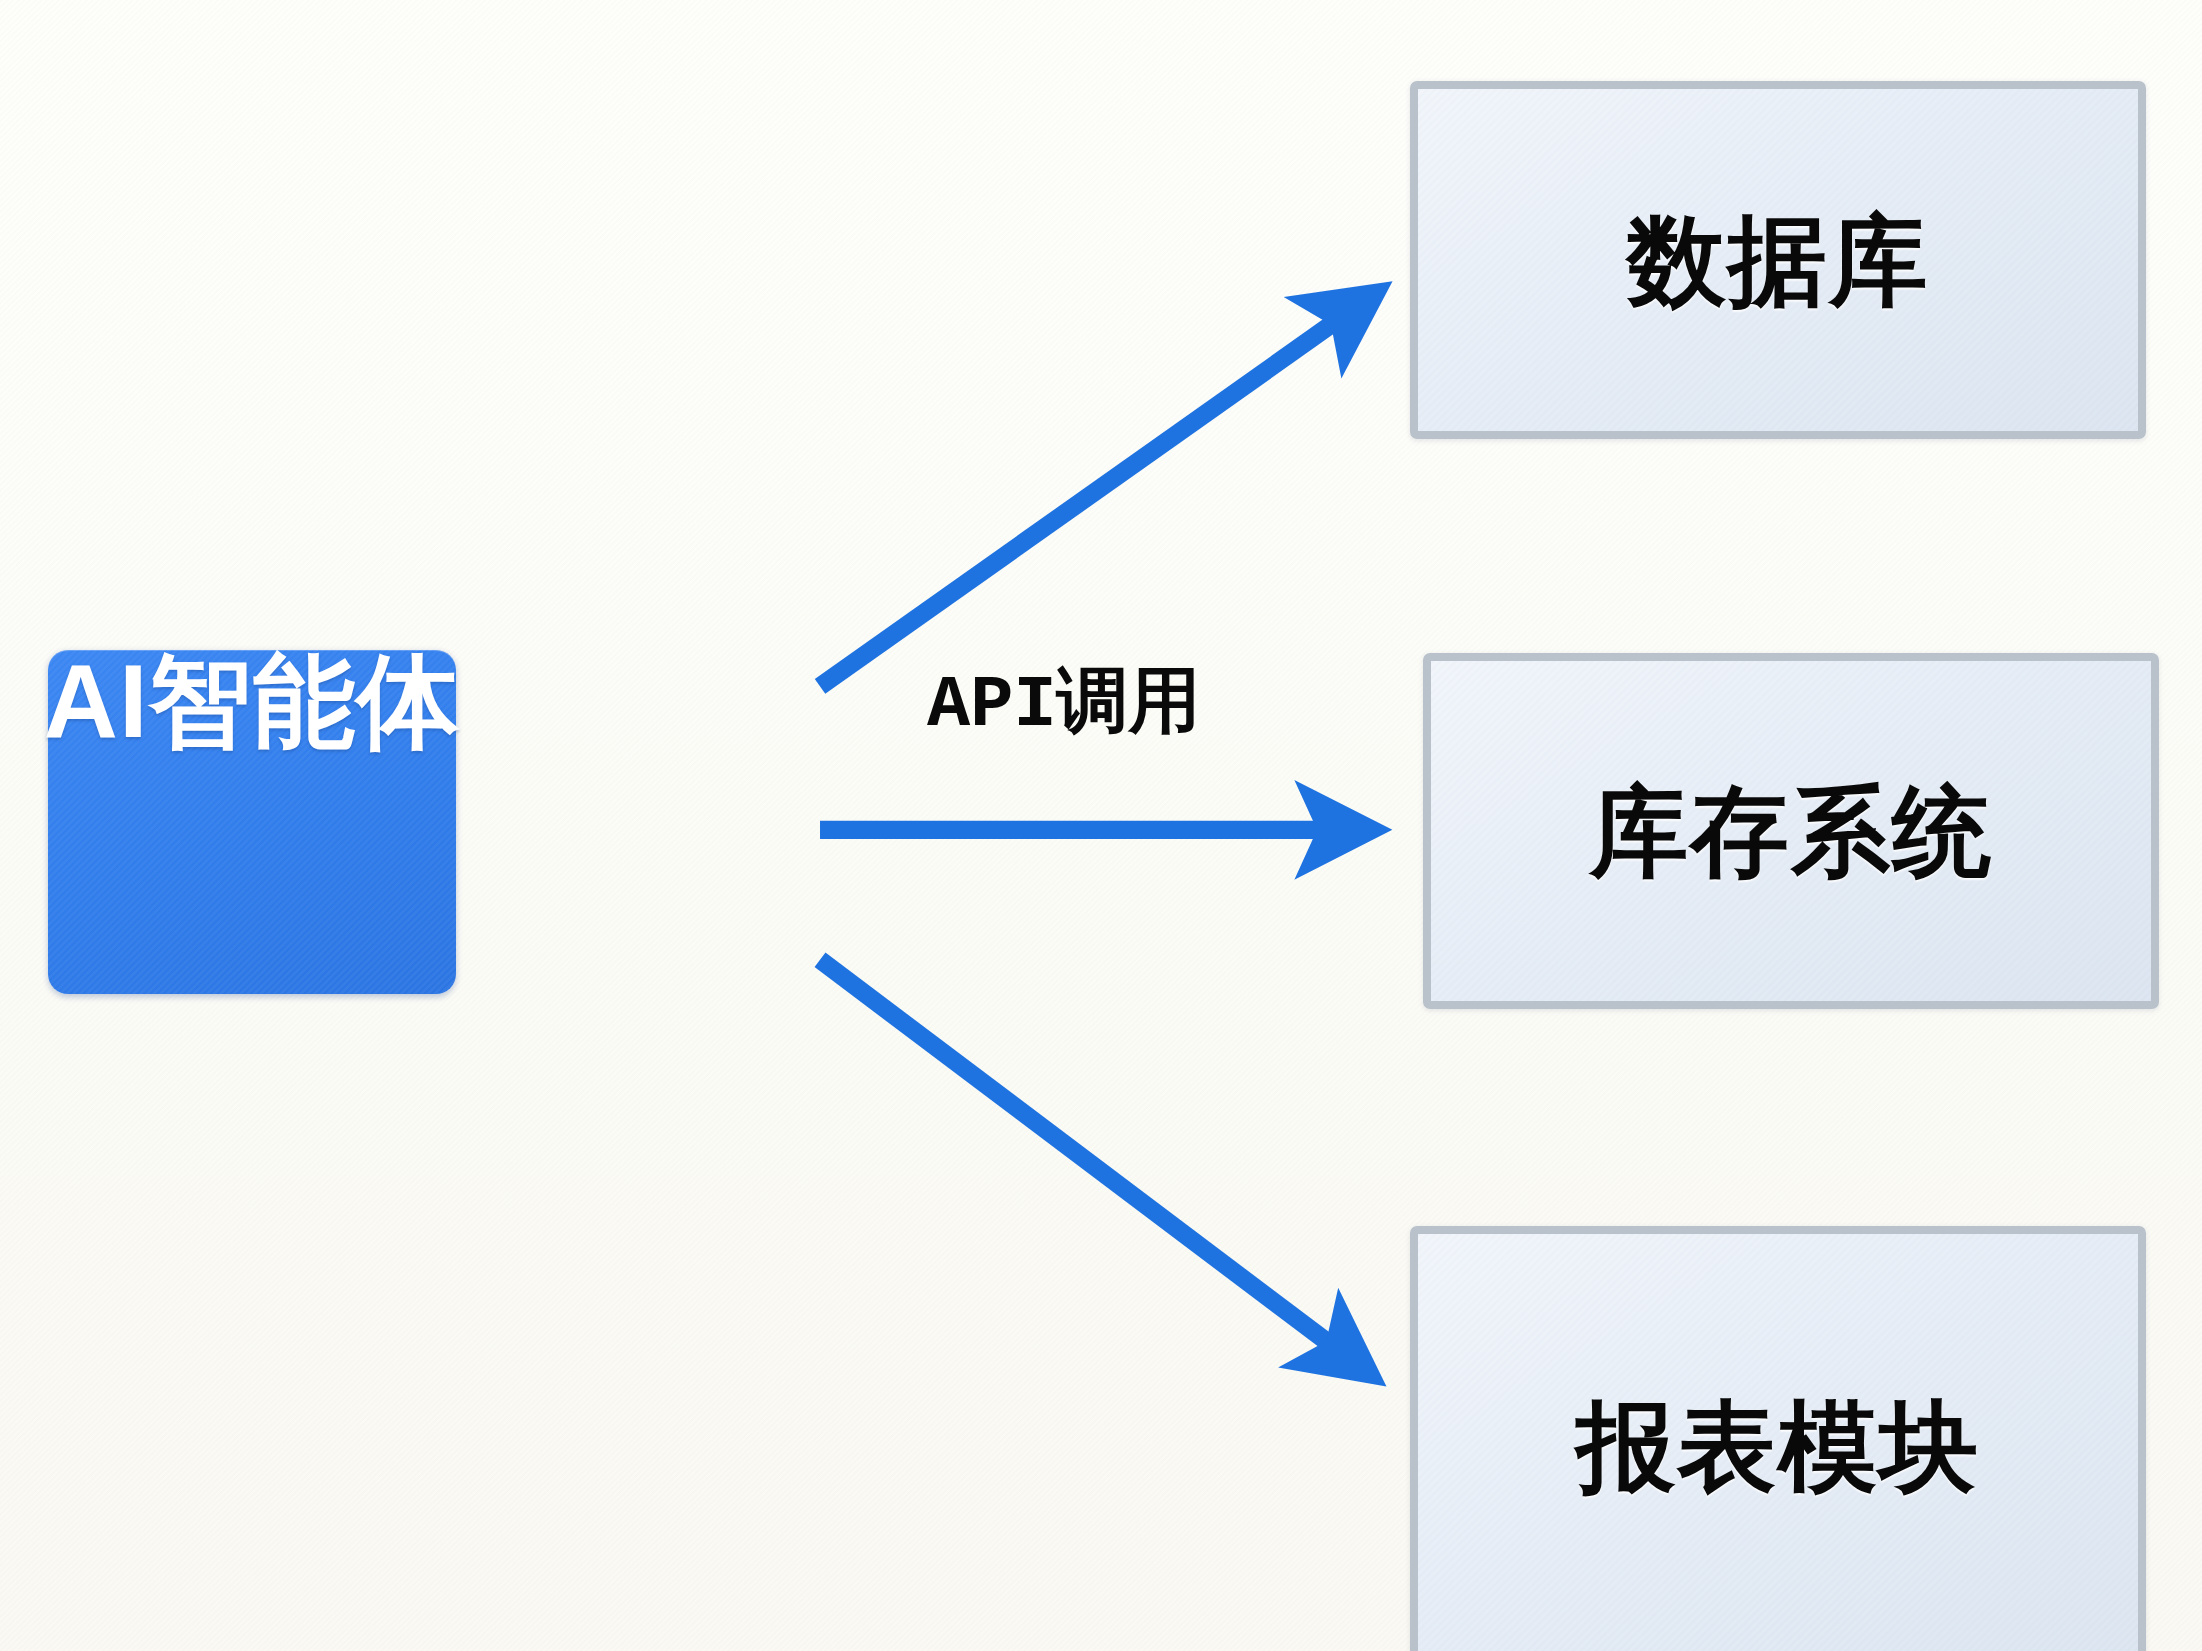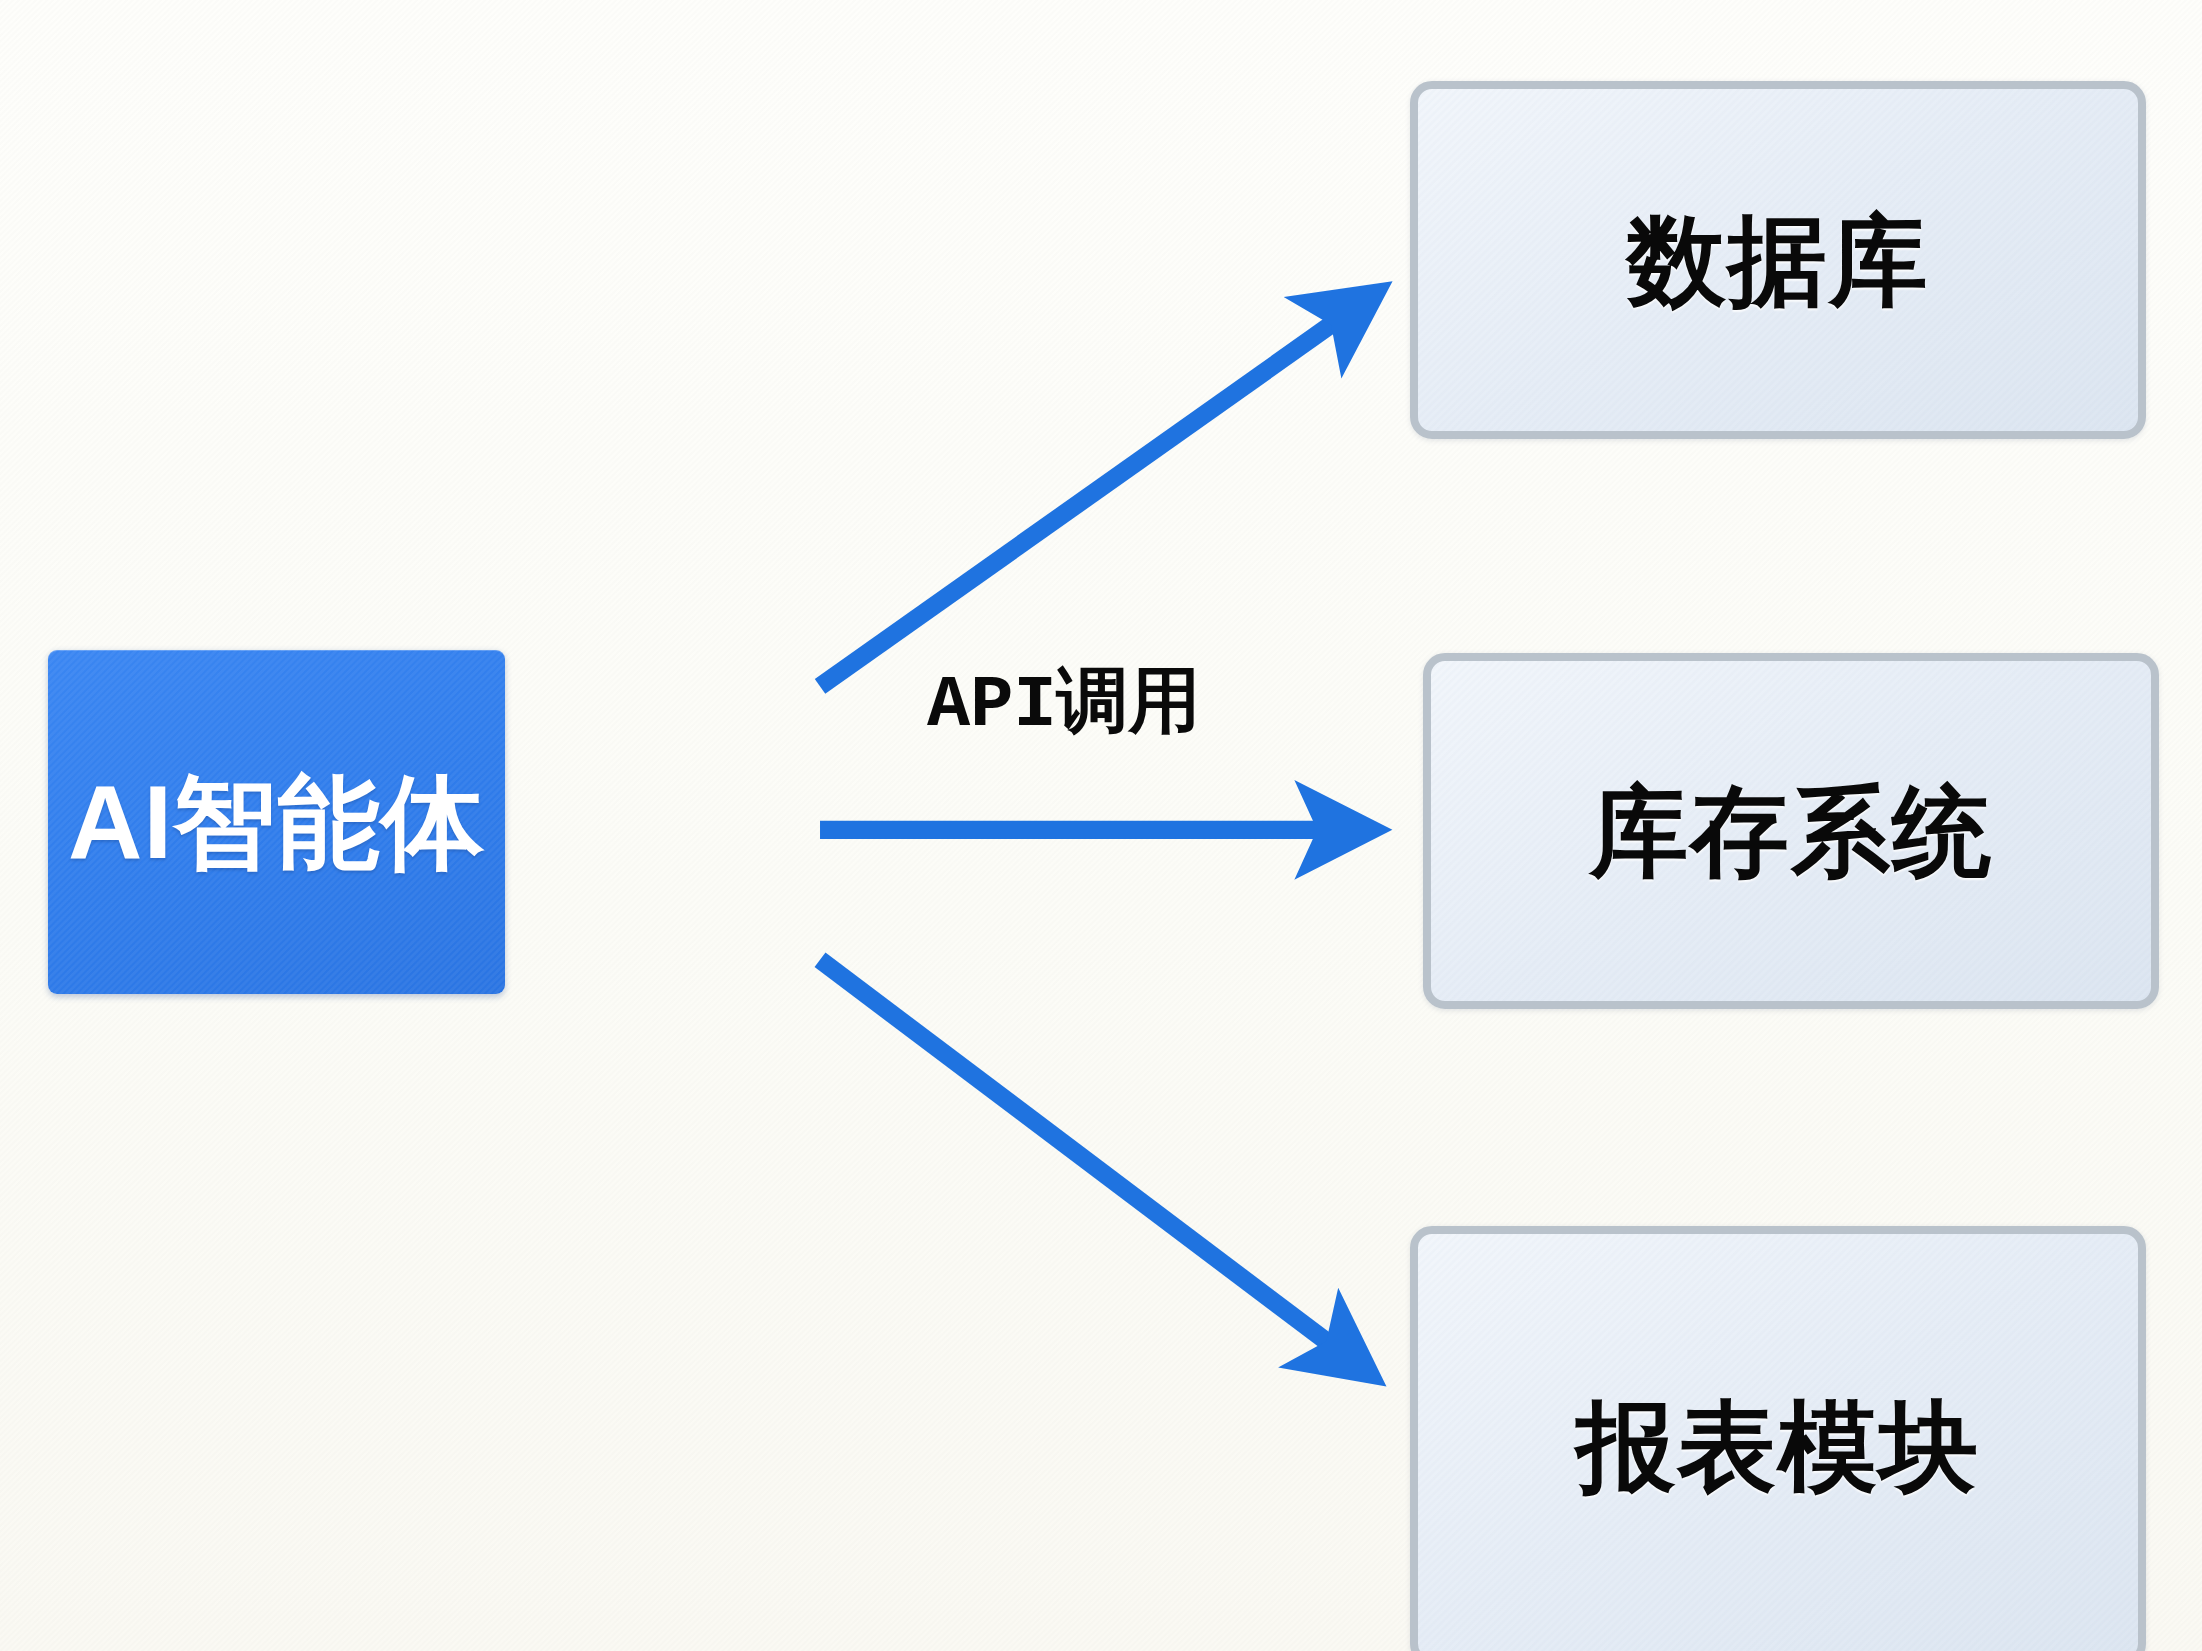--- a/index.html
+++ b/index.html
@@ -32,49 +32,48 @@
     width: 2202px;
     height: 1652px;
     pointer-events: none;
   }
 
   
   .node-source {
     position: absolute;
     left: 48px;
     top: 650px;
-    width: 457px;
+    width: 408px;
     height: 344px;
-    border-radius: 9px;
+    border-radius: 20px;
     background:
       linear-gradient(135deg, rgba(255,255,255,0.05) 25%, transparent 25%, transparent 50%, rgba(255,255,255,0.05) 50%, rgba(255,255,255,0.05) 75%, transparent 75%),
       linear-gradient(160deg, #3a86f2 0%, #2f7ceb 52%, #2a74e2 100%);
     background-size: 6.7px 6.7px, 100% 100%;
     box-shadow: 0 2.9px 6.7px rgba(30,70,140,0.28), inset 0 1px 0 rgba(255,255,255,0.22);
     display: flex;
-    align-items: center;
     justify-content: center;
     z-index: 3;
   }
   .node-source-label {
     color: #ffffff;
     font-size: 103px;
     font-weight: bold;
     letter-spacing: 1px;
     line-height: 1;
     text-shadow: 0 1.9px 2.9px rgba(20,60,130,0.30);
     white-space: nowrap;
   }
 
   
   .node-target {
     position: absolute;
     left: 1410px;
     width: 736px;
-    border-radius: 22px;
+    border-radius: 7px;
     border: 8.6px solid #b9c2cb;
     box-sizing: border-box;
     background:
       linear-gradient(135deg, rgba(140,160,190,0.035) 25%, transparent 25%, transparent 50%, rgba(140,160,190,0.035) 50%, rgba(140,160,190,0.035) 75%, transparent 75%),
       linear-gradient(150deg, #f2f6fb 0%, #e6edf6 48%, #dde6f1 100%);
     background-size: 7.6px 7.6px, 100% 100%;
     box-shadow: 0 1.9px 4.8px rgba(120,135,155,0.18);
     display: flex;
     align-items: center;
     justify-content: center;

